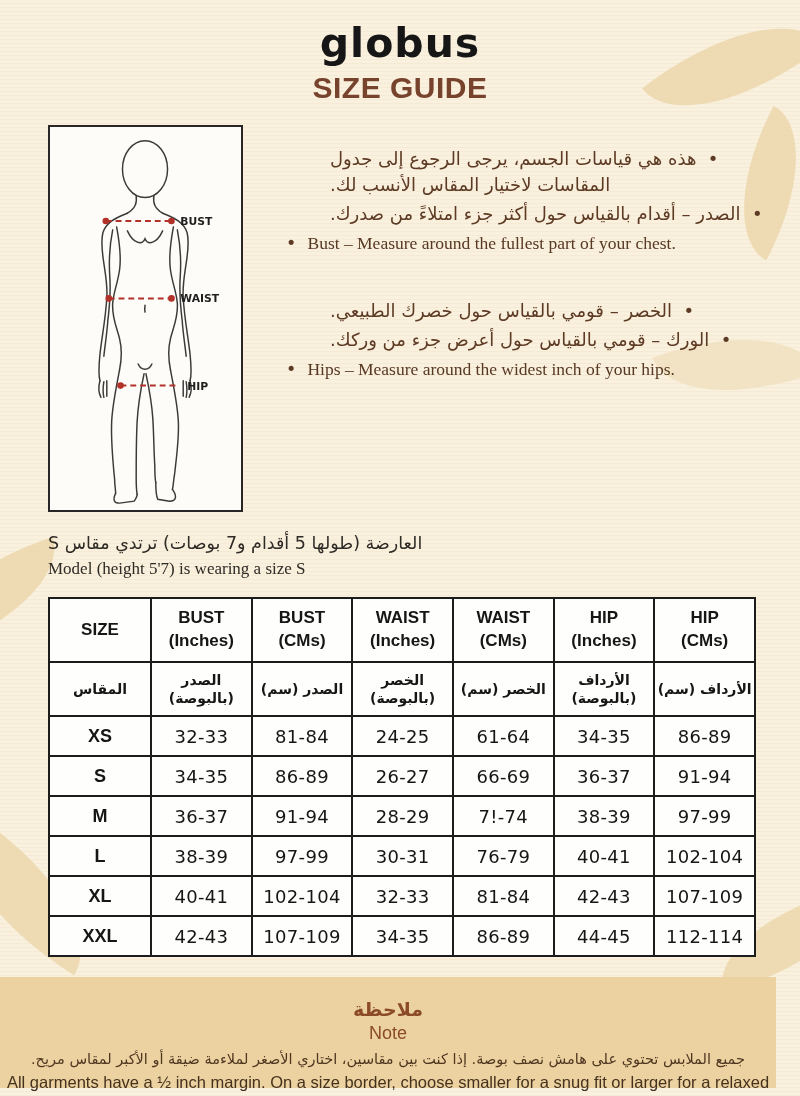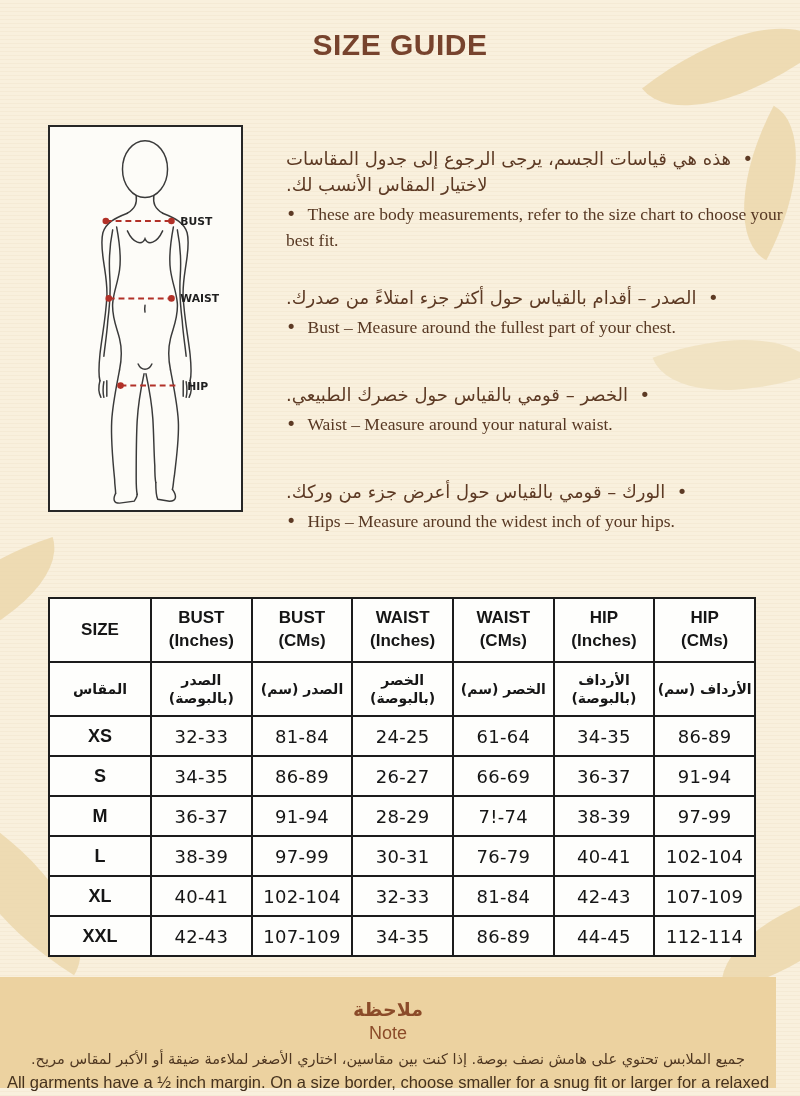--- a/index.html
+++ b/index.html
@@ -15,21 +15,21 @@
   .hdr{position:absolute;top:22px;left:0;width:800px;text-align:center;z-index:2;}
   .brand{font-family:"DejaVu Sans",sans-serif;font-size:41px;font-weight:600;color:#161616;letter-spacing:1px;line-height:1.05;}
   .title{font-size:30px;font-weight:800;color:#77432d;letter-spacing:.5px;margin-top:6px;}
   
   .figbox{position:absolute;left:48px;top:125px;width:195px;height:387px;background:#fdfcf8;
           border:2.5px solid #272727;box-sizing:border-box;z-index:2;}
   .figbox svg{width:100%;height:100%;display:block;}
   
   .bullets{position:absolute;left:286px;top:146px;width:502px;z-index:2;list-style:none;margin:0;padding:0;}
   .bullets li{line-height:26px;margin:0 0 3px 0;}
-  .bullets li.ar{direction:rtl;text-align:left;font-family:"DejaVu Sans",sans-serif;font-size:18px;color:#5d3a24;}
+  .bullets li.ar{direction:rtl;text-align:left;font-family:"DejaVu Sans",sans-serif;font-size:18px;color:#5d3a24;margin-left:44px;}
   .bullets li.en{direction:ltr;text-align:left;font-family:"Liberation Serif","DejaVu Serif",serif;font-size:17.5px;color:#573823;}
   .bullets li::before{content:"\2022\00a0\00a0";color:#5d3a24;font-family:"DejaVu Sans",sans-serif;}
   .bullets li.gap{margin-bottom:32px;}
   .bullets li.bigap{margin-bottom:42px;}
   
   .model{position:absolute;left:48px;top:531px;z-index:2;line-height:25px;}
   .model .ar{direction:rtl;text-align:left;font-family:"DejaVu Sans",sans-serif;font-size:17.5px;color:#2e2a25;}
   .model .en{font-family:"Liberation Serif","DejaVu Serif",serif;font-size:17px;color:#2e2a25;}
   
   .sizetbl{position:absolute;left:48px;top:597px;z-index:2;border-collapse:collapse;table-layout:fixed;width:708px;}
@@ -54,20 +54,21 @@
 <div class="page">
 
   <div class="leaf" style="width:170px;height:78px;left:648px;top:28px;transform:rotate(-38deg);"></div>
   <div class="leaf alt" style="width:140px;height:66px;left:700px;top:150px;transform:rotate(-62deg);"></div>
   <div class="leaf light" style="width:150px;height:70px;left:660px;top:330px;transform:rotate(-20deg);"></div>
   <div class="leaf alt" style="width:160px;height:74px;left:-92px;top:560px;transform:rotate(-18deg);"></div>
   <div class="leaf" style="width:180px;height:84px;left:-70px;top:850px;transform:rotate(32deg);"></div>
   <div class="leaf alt" style="width:150px;height:70px;left:712px;top:905px;transform:rotate(-14deg);"></div>
 
   <div class="hdr">
+    <div class="brand">globus</div>
     <div class="title">SIZE GUIDE</div>
   </div>
 
   <div class="figbox">
     <svg viewBox="0 0 195 387">
       <g fill="none" stroke="#3a3a3a" stroke-width="1.5" stroke-linecap="round">
         <ellipse cx="97" cy="41" rx="23" ry="29"></ellipse>
         <path d="M88,68 C89,76 87,81 79,86"></path>
         <path d="M106,68 C105,76 107,81 115,86"></path>
         <path d="M79,86 C66,91 57,96 54,106 C52,114 53,122 54,130 C56,146 59,158 58,172 C57,192 53,212 51,230 C50,240 49,250 51,257"></path>
@@ -103,29 +104,31 @@
       <g fill="#1f1f1f" font-size="11" font-weight="bold" font-family="DejaVu Sans, sans-serif">
         <text x="133" y="98">BUST</text>
         <text x="133" y="177">WAIST</text>
         <text x="140" y="266">HIP</text>
       </g>
     </svg>
   </div>
 
   <ul class="bullets">
     <li class="ar">هذه هي قياسات الجسم، يرجى الرجوع إلى جدول المقاسات لاختيار المقاس الأنسب لك.</li>
-    <li class="en gap">These are body measurements, refer to the size chart to choose your best fit.</li>
     <li class="ar">الصدر – أقدام بالقياس حول أكثر جزء امتلاءً من صدرك.</li>
     <li class="en bigap">Bust – Measure around the fullest part of your chest.</li>
     <li class="ar">الخصر – قومي بالقياس حول خصرك الطبيعي.</li>
-    <li class="en bigap">Waist – Measure around your natural waist.</li>
     <li class="ar">الورك – قومي بالقياس حول أعرض جزء من وركك.</li>
     <li class="en">Hips – Measure around the widest inch of your hips.</li>
   </ul>
 
+  <div class="model">
+    <div class="ar">العارضة (طولها 5 أقدام و7 بوصات) ترتدي مقاس S</div>
+    <div class="en">Model (height 5'7) is wearing a size S</div>
+  </div>
 
   <table class="sizetbl">
     <colgroup>
         <col class="c0">
         <col>
         <col>
         <col>
         <col>
         <col>
         <col>

